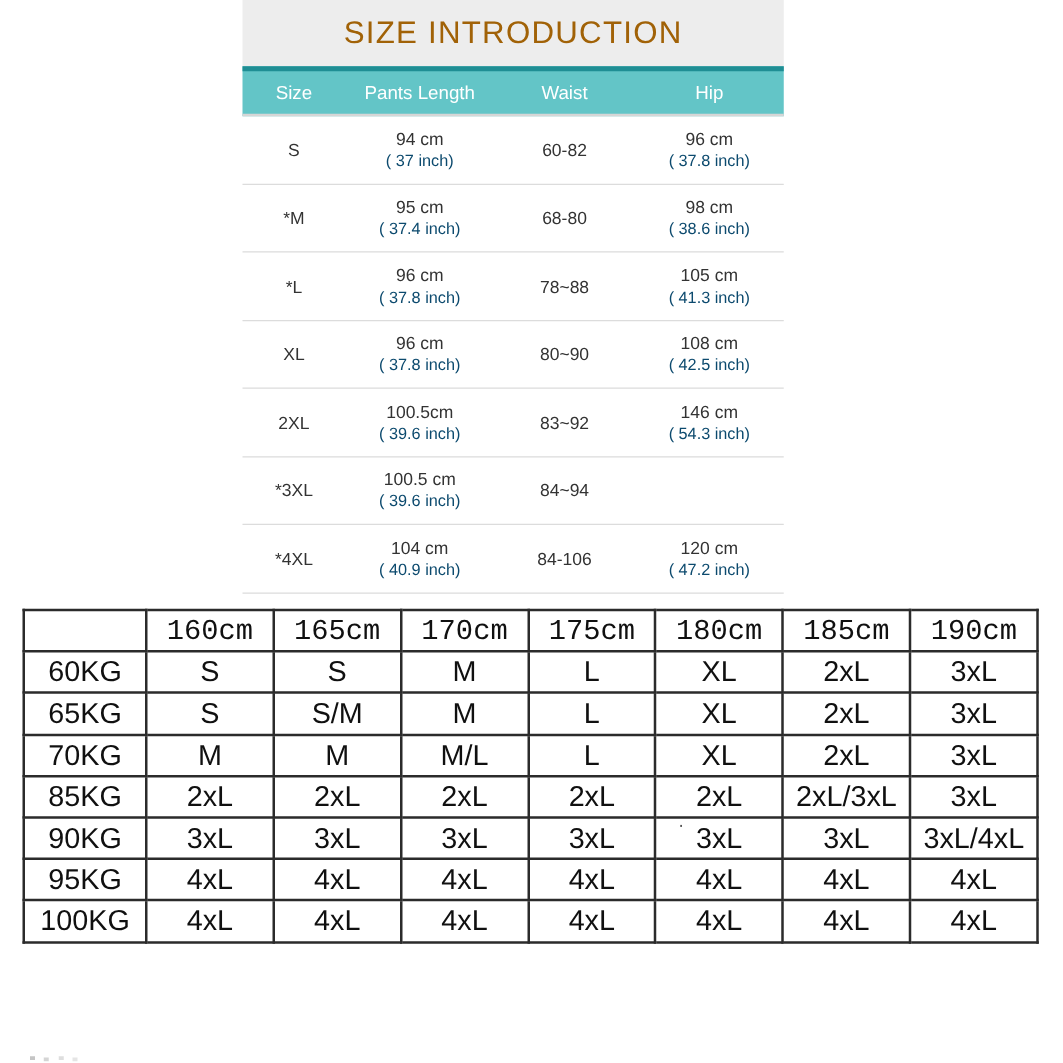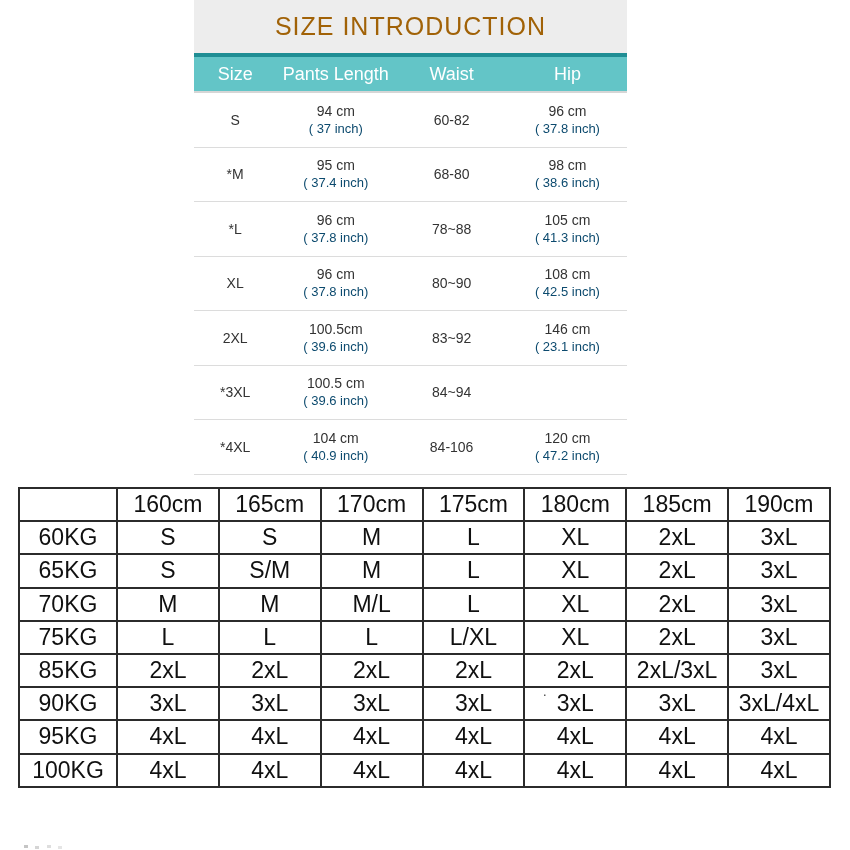--- a/index.html
+++ b/index.html
@@ -16,21 +16,21 @@
   }
   .intro-title{
     height:53px;background:#ededed;color:#a16207;
     display:flex;align-items:center;justify-content:center;
     font-size:25px;letter-spacing:1px;font-weight:400;
   }
   .intro-header{
     border-top:4px solid #1f8e94;
     background:#63c5c7;height:34px;
     display:flex;align-items:center;
-    color:#ffffff;font-size:18px;
+    color:#ffffff;font-size:15px;
     border-bottom:2px solid #d6d6d6;
     box-sizing:content-box;
   }
   .intro-header .hc{display:block;text-align:center;}
   .intro-body{width:100%;}
   .intro-row{
     display:flex;align-items:center;height:53.5px;
     border-bottom:1px solid #dcdcdc;
   }
   .c0{width:19%;}
@@ -47,21 +47,21 @@
   }
   .matrix td,.matrix th{
     border:2px solid #2b2b2b;
     height:31.2px;
     text-align:center;vertical-align:middle;
     font-size:23px;color:#101010;font-weight:400;
     padding:0;position:relative;
     white-space:nowrap;
   }
   .matrix .wcol{width:96px;}
-  .matrix th{font-weight:400;}
+  .matrix th{font-weight:400;font-family:Liberation Mono, monospace;}
   .stray-dot{
     position:absolute;left:17%;top:-1px;
     font-size:15px;color:#555;line-height:14px;
   }
 
   
   .edge-artifact{
     position:absolute;left:24px;top:845px;width:4px;height:3px;
     background:rgba(140,140,140,.5);
     box-shadow:11px 1px 0 rgba(150,150,150,.4),23px 0 0 rgba(160,160,160,.35),34px 1px 0 rgba(170,170,170,.3);
@@ -149,21 +149,21 @@
         </div>
         <div class="cell c1">
           <div>100.5cm</div>
           <div class="sub">( 39.6 inch)</div>
         </div>
         <div class="cell c2">
           <div>83~92</div>
         </div>
         <div class="cell c3">
           <div>146 cm</div>
-          <div class="sub">( 23.1 inch)</div>
+          <div class="sub">( 54.3 inch)</div>
         </div>
       </div>
       <div class="intro-row">
         <div class="cell c0">
           <div>*3XL</div>
         </div>
         <div class="cell c1">
           <div>100.5 cm</div>
           <div class="sub">( 39.6 inch)</div>
         </div>
@@ -228,30 +228,20 @@
         <td class="wcol">70KG</td>
         <td>M</td>
         <td>M</td>
         <td>M/L</td>
         <td>L</td>
         <td>XL</td>
         <td>2xL</td>
         <td>3xL</td>
       </tr>
       <tr>
-        <td class="wcol">75KG</td>
-        <td>L</td>
-        <td>L</td>
-        <td>L</td>
-        <td>L/XL</td>
-        <td>XL</td>
-        <td>2xL</td>
-        <td>3xL</td>
-      </tr>
-      <tr>
         <td class="wcol">85KG</td>
         <td>2xL</td>
         <td>2xL</td>
         <td>2xL</td>
         <td>2xL</td>
         <td>2xL</td>
         <td>2xL/3xL</td>
         <td>3xL</td>
       </tr>
       <tr>

